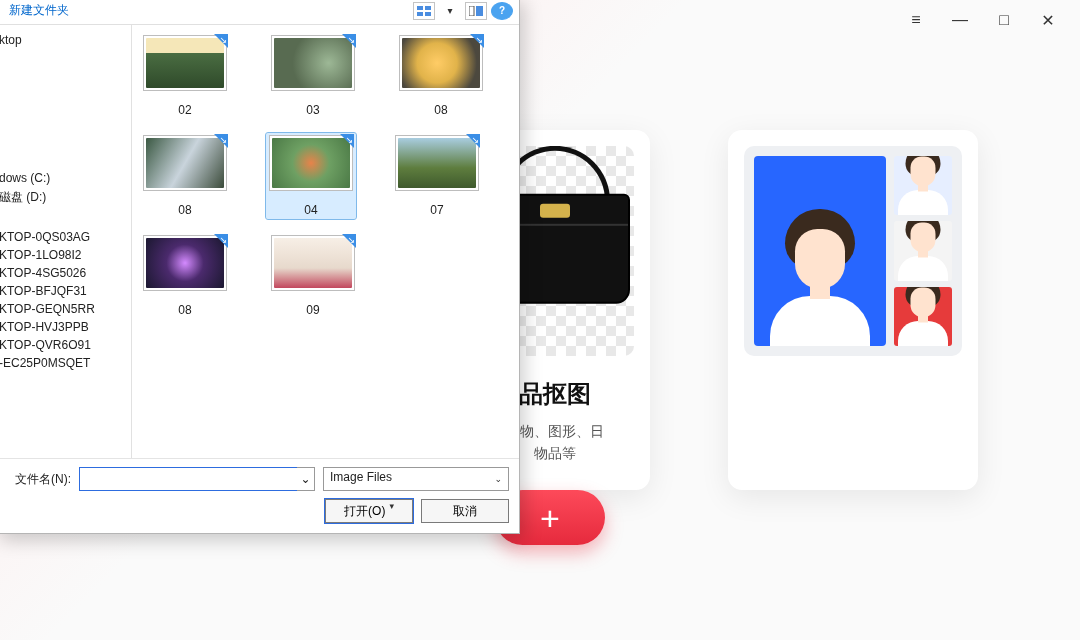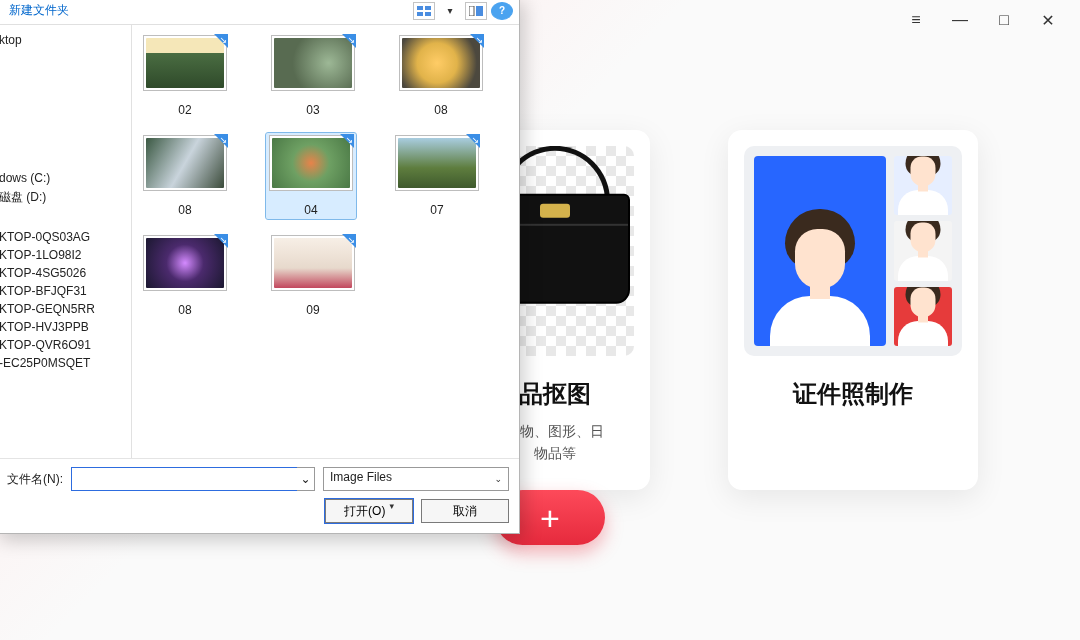--- a/index.html
+++ b/index.html
@@ -66,21 +66,21 @@
 .ph-02 { background: linear-gradient(#f5e7b8 0%,#f5e7b8 30%,#4a6d42 30%,#2f4a2a 100%); }
 .ph-03 { background: radial-gradient(circle at 70% 50%,#9db896 0%,#586b51 60%); }
 .ph-04 { background: radial-gradient(circle at 45% 50%, #ffcc66 0%, #e1b34a 40%, #4c483e 80%); }
 .ph-05 { background: linear-gradient(120deg,#3a5842 0%,#c9d4dc 50%,#3b4b3a 100%); }
 .ph-06 { background: radial-gradient(circle at 50% 50%, #e7834a 0%, #6ea063 40%, #4b7946 100%); }
 .ph-07 { background: linear-gradient(180deg,#a9cde0 0%,#5e7d3e 60%,#3f5a2d 100%); }
 .ph-08 { background: radial-gradient(circle at 50% 50%, #d48aff 0%, #4b2a6d 40%, #1b1830 100%); }
 .ph-09 { background: linear-gradient(#f7efe6 0%, #e7d9cc 60%, #c2475d 100%); }
 .dlg-bottom { border-top: 1px solid #e4e4e4; padding: 8px 10px 10px; }
 .row1 { display: flex; align-items: center; gap: 8px; margin-bottom: 8px; }
-.fn-label { font-size: 12px; color: #222; }
+.fn-label { font-size: 12px; color: #222; margin-left: 8px; }
 .fn-input { flex: 1; height: 24px; border: 1px solid #2d6cdf; padding: 0 6px; font-size: 12px; }
 .fn-input-wrap { position: relative; flex: 1; display: flex; }
 .fn-drop, .ft-drop { height: 24px; border: 1px solid #999; background: #fff; font-size: 12px; padding: 0 20px 5px 6px; cursor: pointer; position: relative; display: flex; align-items: center; color: #222; }
 .fn-drop { position: absolute; right: 0; top: 0; width: 18px; border-left: none; padding: 0; justify-content: center; }
 .ft-drop { width: 186px; }
 .drop-caret { position: absolute; right: 6px; top: 50%; transform: translateY(-50%); font-size: 9px; color: #333; }
 .row2 { display: flex; justify-content: flex-end; gap: 8px; }
 .dlg-btn { width: 88px; height: 24px; border: 1px solid #7a7a7a; background: #f6f6f6; font-size: 12px; cursor: pointer; display: flex; align-items: center; justify-content: center; }
 .dlg-btn.primary { outline: 1px solid #2d6cdf; }
 </style>
@@ -145,21 +145,20 @@
           <div class="id-thumb red">
               <div class="face face-sm">
                 <div class="shirt" style="background:#fff"></div>
                 <div class="neck"></div>
                 <div class="hair"></div>
                 <div class="skin"></div>
               </div>
             </div>
         </div>
       </div>
-      <div class="card-title">证件照制作</div>
     </div>
 
   </div>
 
   <div class="fab">
     <span class="fab-plus">+</span>
   </div>
 
 </div>
 

